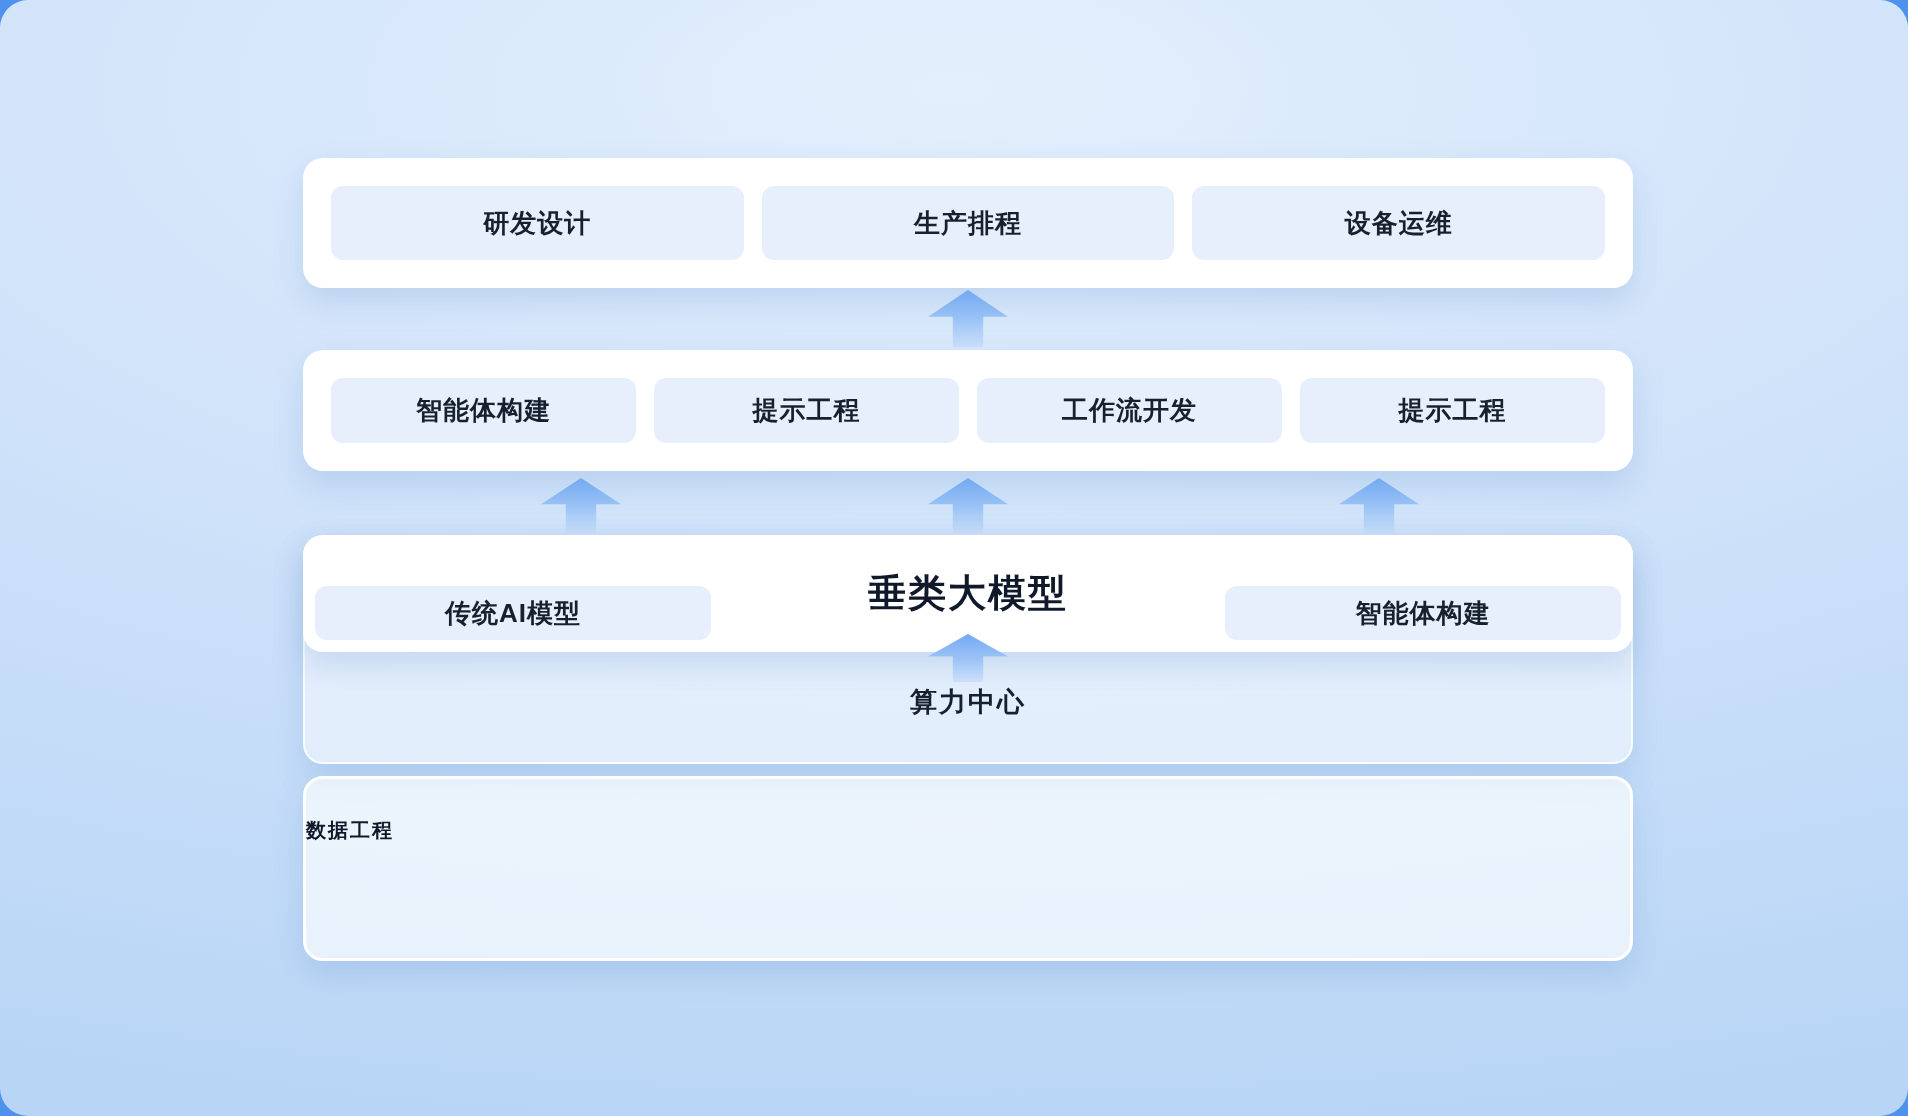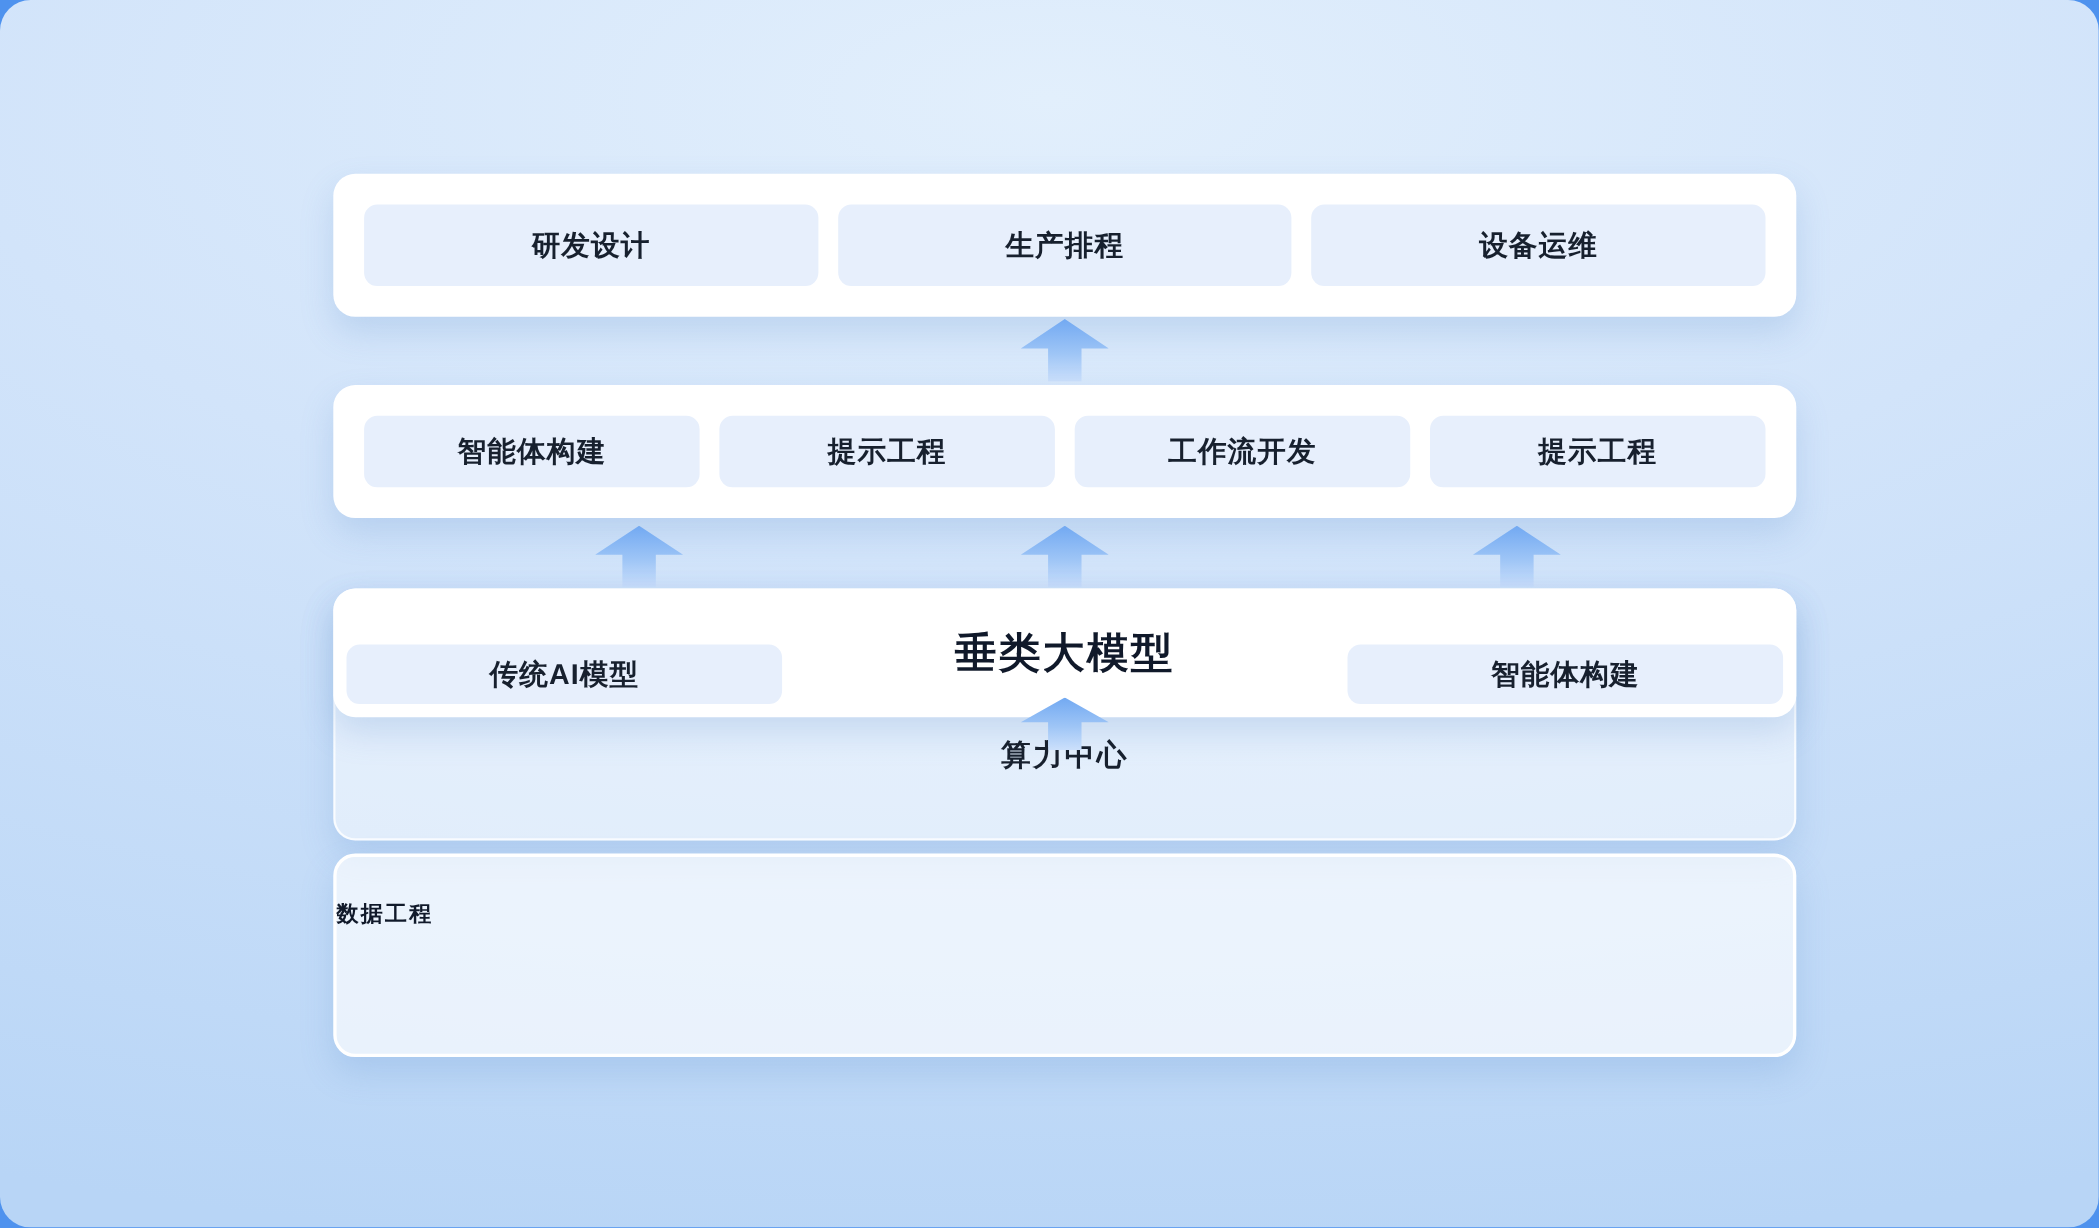--- a/index.html
+++ b/index.html
@@ -94,21 +94,21 @@
     align-items: center;
     justify-content: center;
     font-size: 38px;
     font-weight: 700;
     color: #10192a;
     letter-spacing: 2px;
   }
   #compute-label {
     position: absolute;
     left: 303px;
-    top: 668px;
+    top: 684px;
     width: 1330px;
     text-align: center;
     font-size: 27px;
     font-weight: 700;
     color: #17202e;
     letter-spacing: 2px;
     z-index: 2;
   }
   #layer-data {
     top: 776px;

